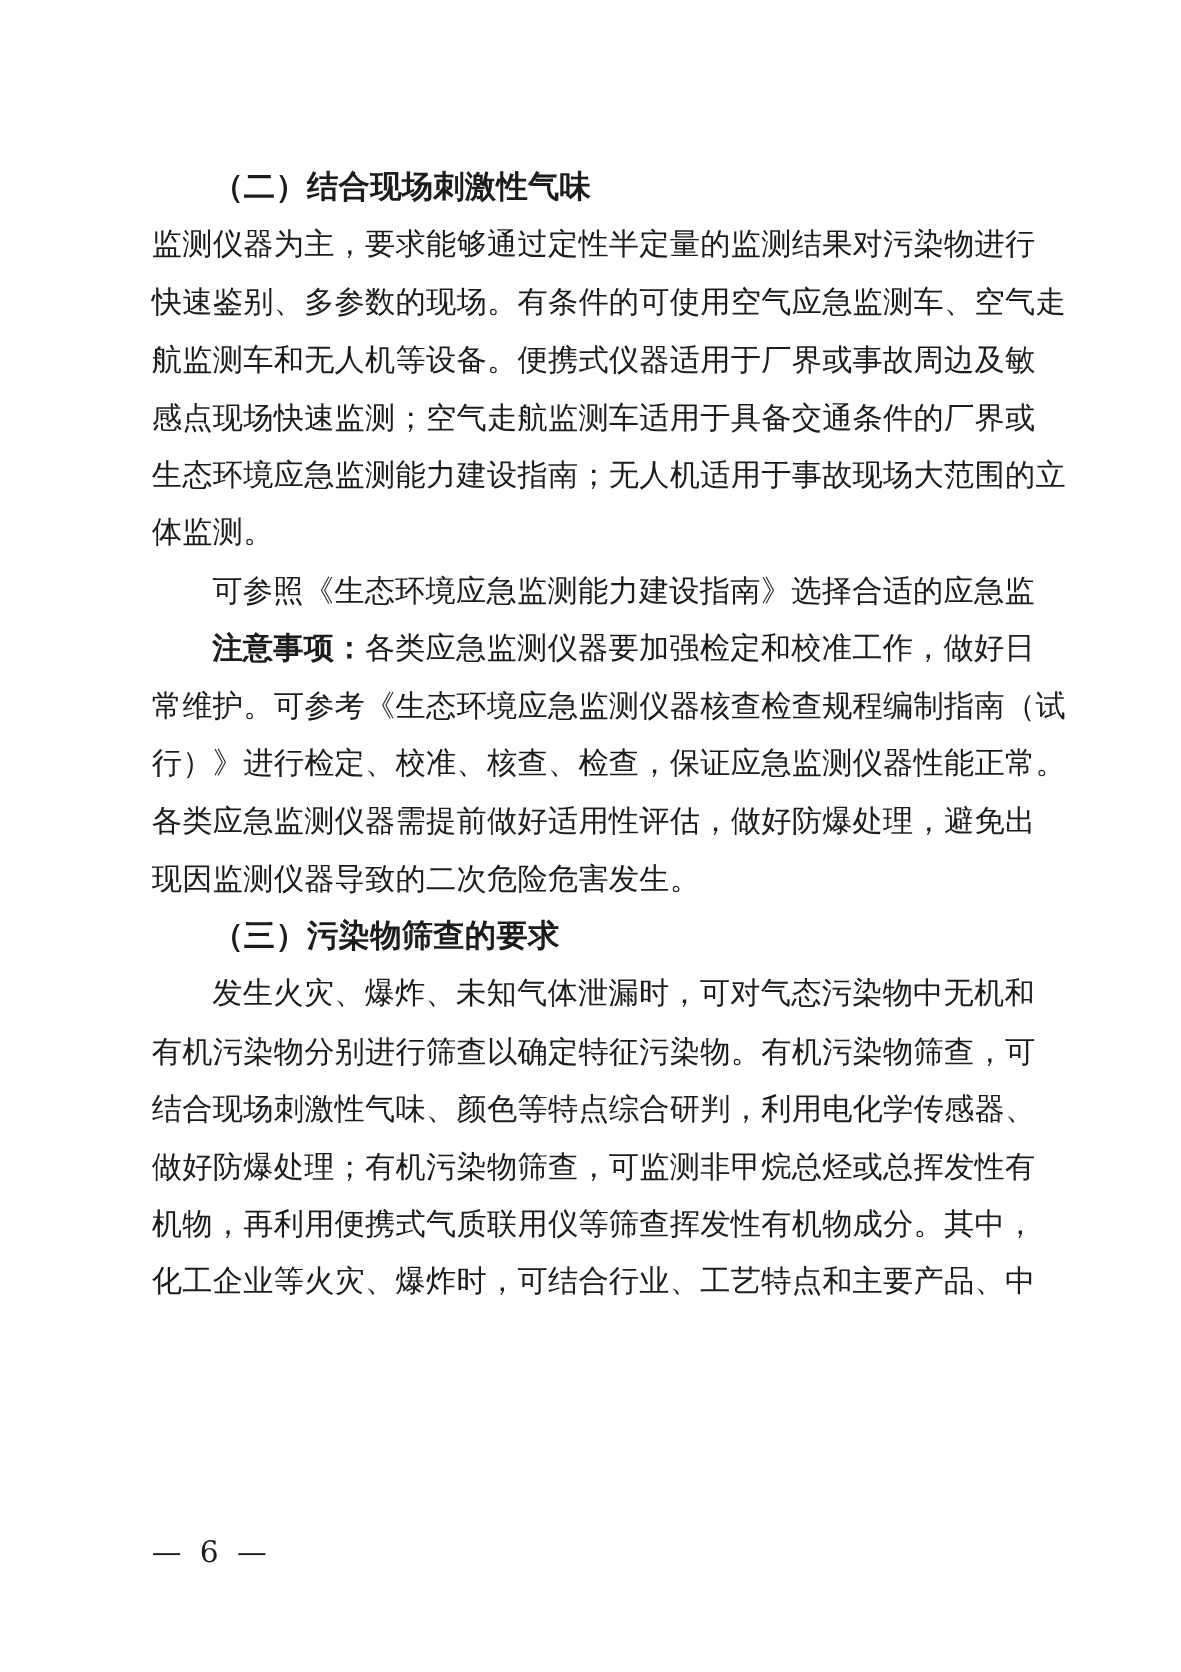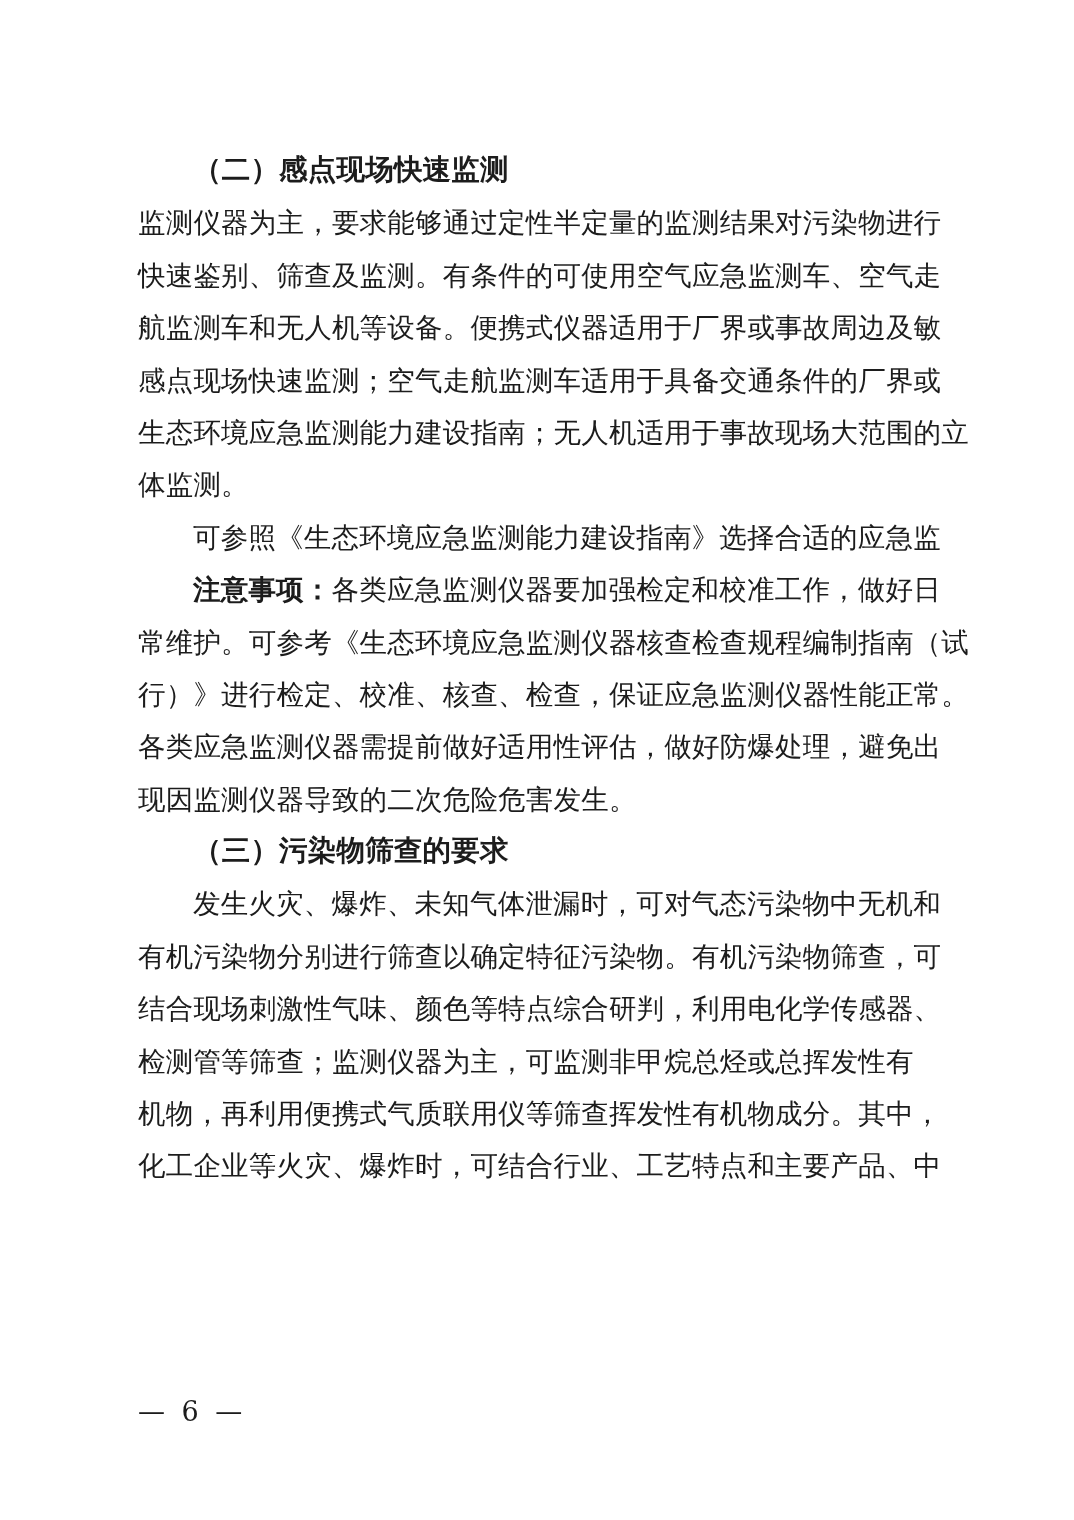--- a/index.html
+++ b/index.html
@@ -43,42 +43,42 @@
     word-spacing: 8px;
     color: #1c1c1c;
   }
 </style>
 </head>
 <body>
 
 <div class="page">
   <div class="content">
 
-    <div class="line heading indent">（二）感点现场快速监测</div>
+    <div class="line heading indent">（二）结合现场刺激性气味</div>
 
     <div class="line">监测仪器为主，要求能够通过定性半定量的监测结果对污染物进行</div>
-    <div class="line">快速鉴别、筛查及监测。有条件的可使用空气应急监测车、空气走</div>
+    <div class="line">快速鉴别、多参数的现场。有条件的可使用空气应急监测车、空气走</div>
     <div class="line">航监测车和无人机等设备。便携式仪器适用于厂界或事故周边及敏</div>
     <div class="line">感点现场快速监测；空气走航监测车适用于具备交通条件的厂界或</div>
     <div class="line">生态环境应急监测能力建设指南；无人机适用于事故现场大范围的立</div>
     <div class="line">体监测。</div>
 
     <div class="line indent">可参照《生态环境应急监测能力建设指南》选择合适的应急监</div>
 
     <div class="line indent"><span class="bold">注意事项：</span><span>各类应急监测仪器要加强检定和校准工作，做好日</span></div>
     <div class="line">常维护。可参考《生态环境应急监测仪器核查检查规程编制指南（试</div>
     <div class="line">行）》进行检定、校准、核查、检查，保证应急监测仪器性能正常。</div>
     <div class="line">各类应急监测仪器需提前做好适用性评估，做好防爆处理，避免出</div>
     <div class="line">现因监测仪器导致的二次危险危害发生。</div>
 
     <div class="line heading indent">（三）污染物筛查的要求</div>
 
     <div class="line indent">发生火灾、爆炸、未知气体泄漏时，可对气态污染物中无机和</div>
     <div class="line">有机污染物分别进行筛查以确定特征污染物。有机污染物筛查，可</div>
     <div class="line">结合现场刺激性气味、颜色等特点综合研判，利用电化学传感器、</div>
-    <div class="line">检测管等筛查；监测仪器为主，可监测非甲烷总烃或总挥发性有</div>
+    <div class="line">做好防爆处理；有机污染物筛查，可监测非甲烷总烃或总挥发性有</div>
     <div class="line">机物，再利用便携式气质联用仪等筛查挥发性有机物成分。其中，</div>
     <div class="line">化工企业等火灾、爆炸时，可结合行业、工艺特点和主要产品、中</div>
 
   </div>
 
   <div class="footer">— 6 —</div>
 </div>
 
 </body></html>

